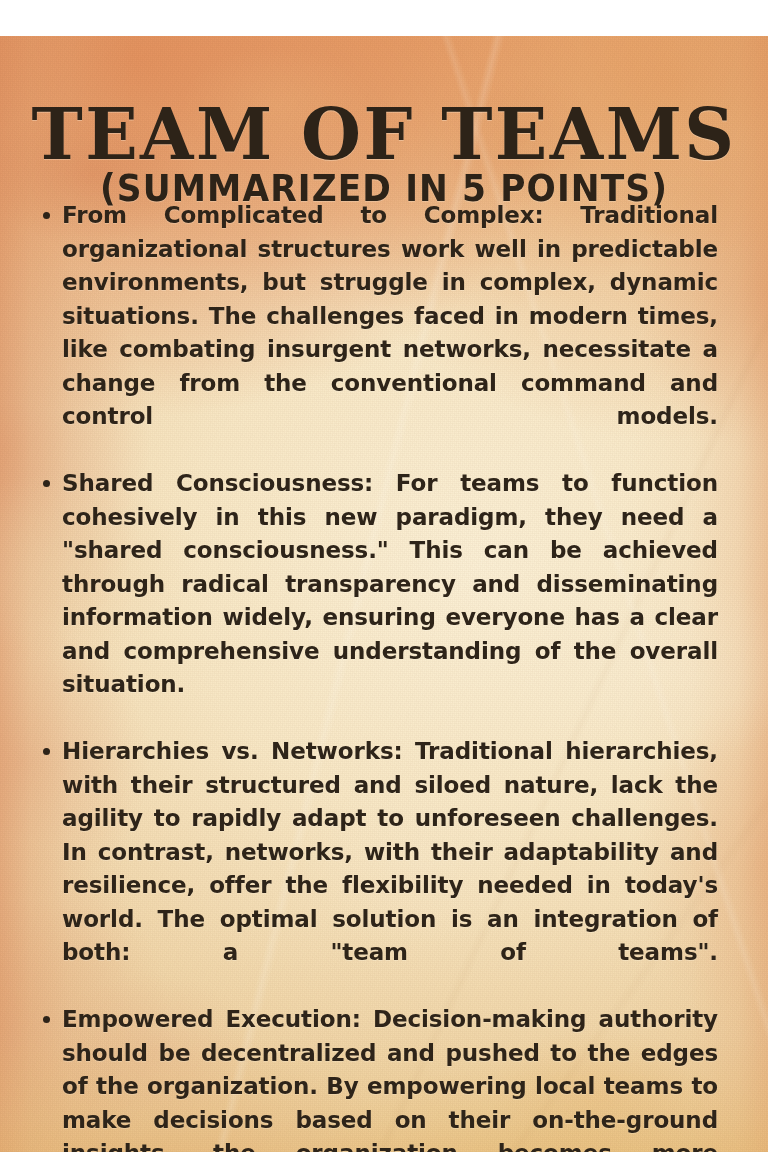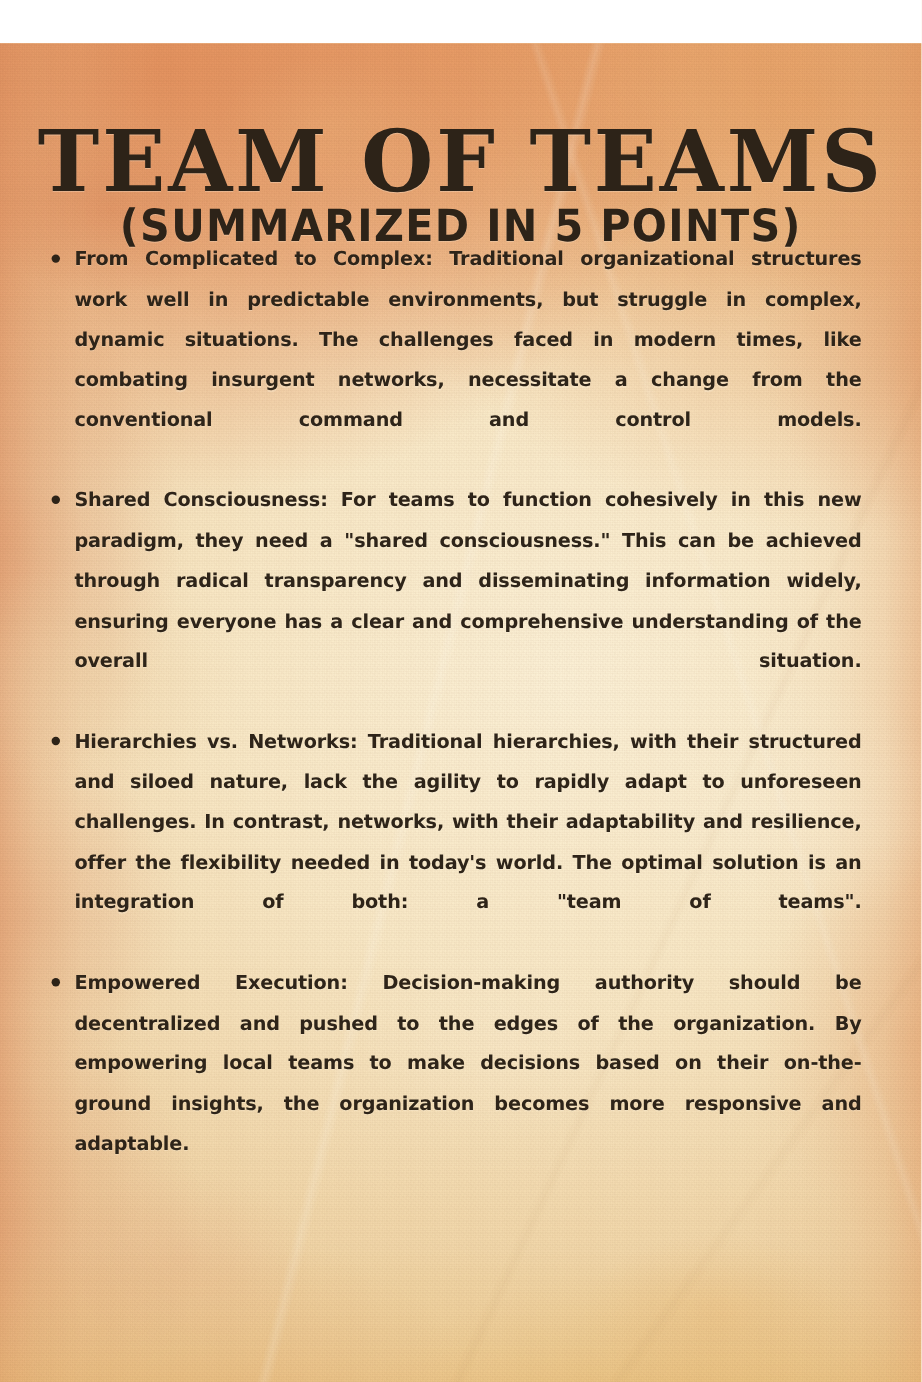--- a/index.html
+++ b/index.html
@@ -171,21 +171,21 @@
     width: 7px;
     height: 7px;
     border-radius: 50%;
     background: #2d2318;
   }
 
   .point .txt {
     display: block;
     font-family: "DejaVu Sans", "Liberation Sans", sans-serif;
     font-weight: 700;
-    font-size: 16px;
+    font-size: 23px;
     line-height: 33.5px;
     color: #2e2419;
     text-align: justify;
     text-justify: inter-word;
     letter-spacing: -0.1px;
     word-spacing: 0.4px;
     text-shadow: 0 1px 0 rgba(255,250,236,0.22);
   }
   
   .point .txt::after {

